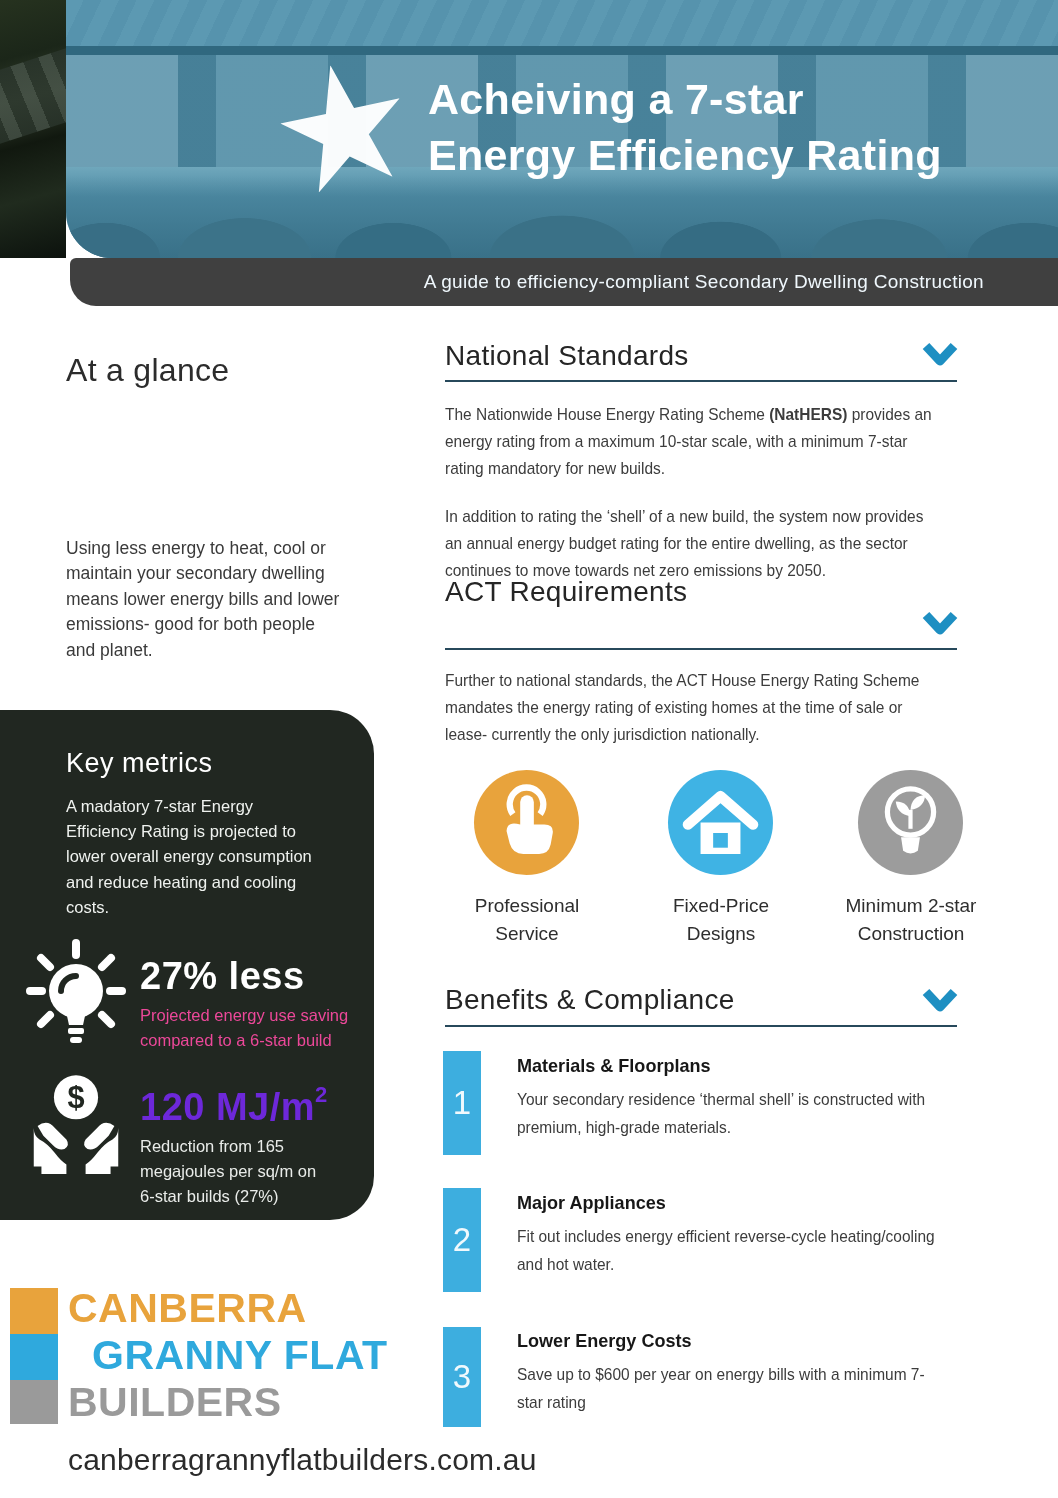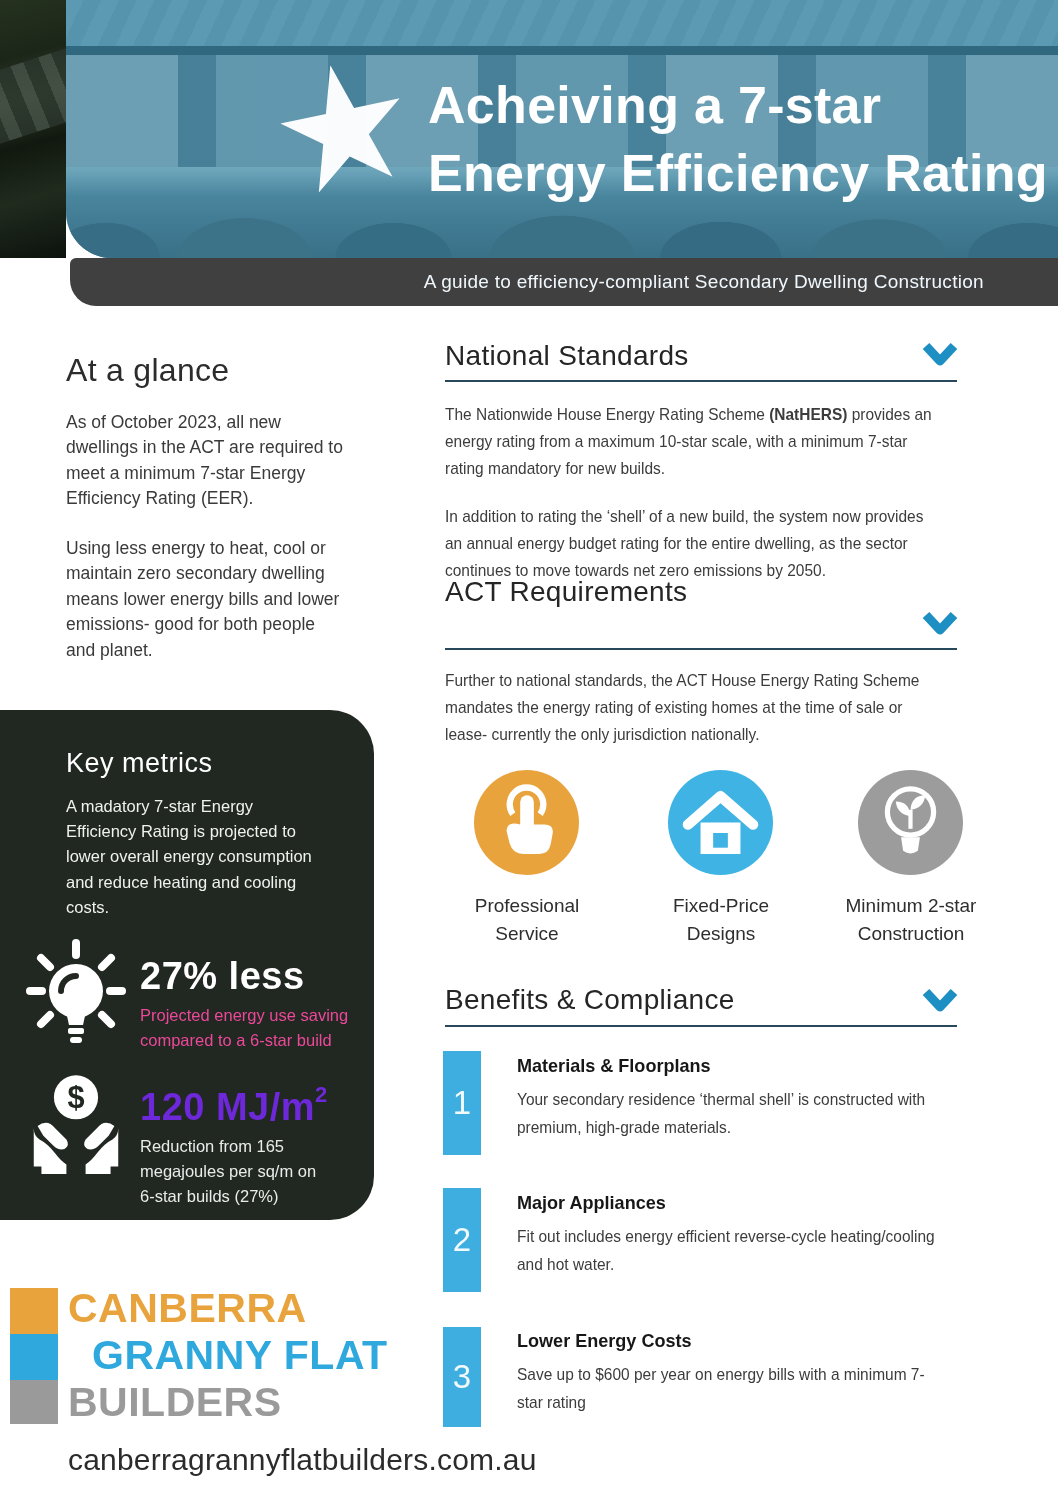--- a/index.html
+++ b/index.html
@@ -28,21 +28,21 @@
       radial-gradient(ellipse 110px 66px at 18% 100%, #3C7389 60%, transparent 61%),
       radial-gradient(ellipse 96px 58px at 33% 100%, #356D84 60%, transparent 61%),
       radial-gradient(ellipse 120px 70px at 50% 100%, #3A7187 60%, transparent 61%),
       radial-gradient(ellipse 100px 60px at 66% 100%, #356C83 60%, transparent 61%),
       radial-gradient(ellipse 112px 64px at 82% 100%, #3B7288 60%, transparent 61%),
       radial-gradient(ellipse 100px 58px at 97% 100%, #366D84 60%, transparent 61%),
       linear-gradient(180deg, rgba(53,108,131,0) 0%, rgba(53,108,131,0.55) 60%, rgba(53,108,131,0.85) 100%);
   }
   .star { left:216px; top:64px; width:122px; height:122px; background:#ffffff; transform:rotate(-12deg); opacity:.97;
     clip-path:polygon(50% 0%,61.8% 38.2%,100% 38.2%,69.1% 61.8%,80.9% 100%,50% 76.4%,19.1% 100%,30.9% 61.8%,0% 38.2%,38.2% 38.2%); }
-  .hero-title { left:362px; top:72px; font-size:52px; font-weight:700; line-height:1.3; color:#ffffff; letter-spacing:0.3px; }
+  .hero-title { left:362px; top:72px; font-size:43px; font-weight:700; line-height:1.3; color:#ffffff; letter-spacing:0.3px; }
   .banner { left:70px; top:258px; width:988px; height:48px; background:#404040; border-radius:6px 0 0 26px; }
   .banner-text { position:absolute; right:74px; top:0; line-height:48px; font-size:19px; color:#F0F8FD; letter-spacing:0.3px; }
 
   
   .glance-h { left:66px; top:352px; font-size:32px; font-weight:400; color:#2C2C2C; letter-spacing:0.3px; }
   .glance-p1 { left:66px; top:410px; width:310px; font-size:17.5px; line-height:1.45; color:#3A3A3A; }
   .glance-p2 { left:66px; top:536px; width:310px; font-size:17.5px; line-height:1.45; color:#3A3A3A; }
 
   
   .km-box { left:0; top:710px; width:374px; height:510px; background:#212721; border-radius:0 44px 44px 0; }
@@ -111,26 +111,22 @@
     <div class="abs star"></div>
     <div class="abs hero-title pre">Acheiving a 7-star
 Energy Efficiency Rating</div>
   </div>
 
   <div class="abs banner">
     <span class="banner-text">A guide to efficiency-compliant Secondary Dwelling Construction</span>
   </div>
 
   <h2 class="abs glance-h">At a glance</h2>
-  <p class="abs glance-p1 pre">As of October 2023, all new
-dwellings in the ACT are required to
-meet a minimum 7-star Energy
-Efficiency Rating (EER).</p>
   <p class="abs glance-p2 pre">Using less energy to heat, cool or
-maintain zero secondary dwelling
+maintain your secondary dwelling
 means lower energy bills and lower
 emissions- good for both people
 and planet.</p>
 
   <div class="abs km-box"></div>
   <h3 class="abs km-h">Key metrics</h3>
   <p class="abs km-intro pre">A madatory 7-star Energy
 Efficiency Rating is projected to
 lower overall energy consumption
 and reduce heating and cooling

